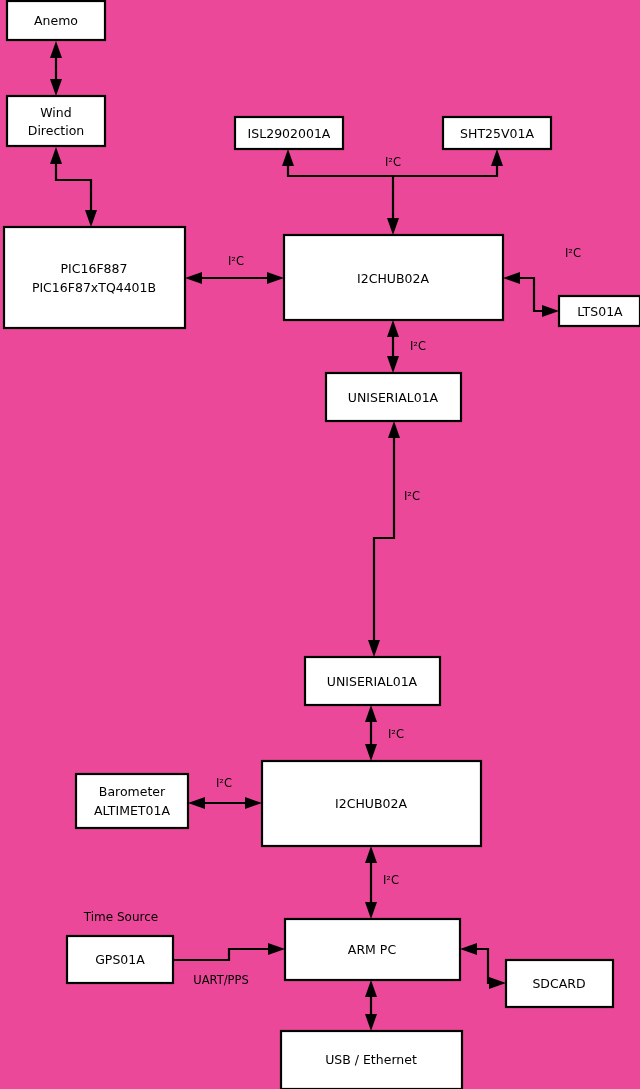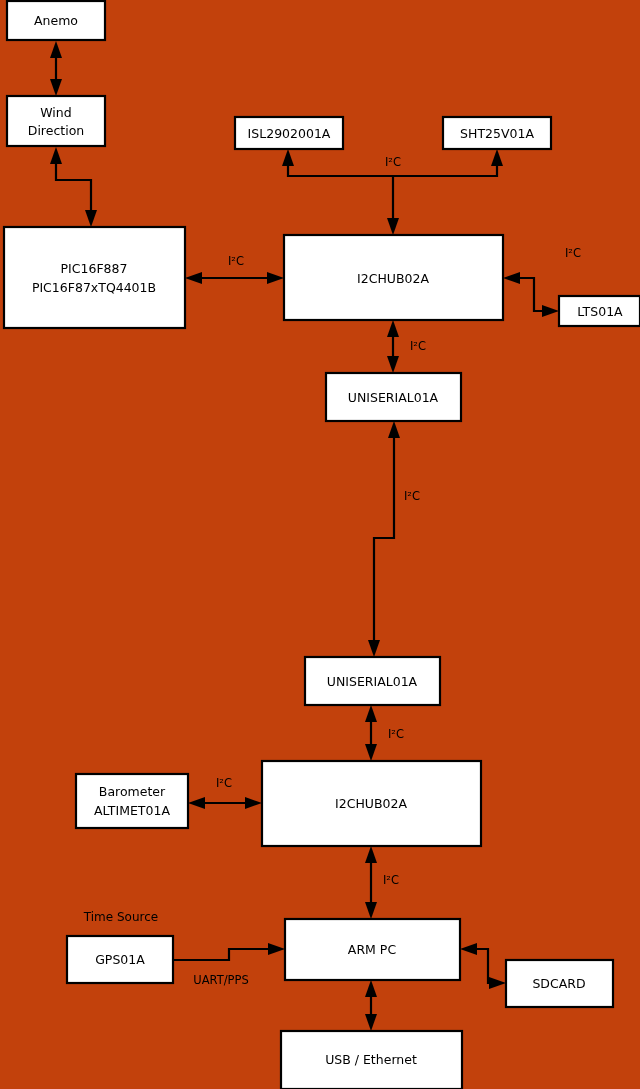--- a/index.html
+++ b/index.html
@@ -8,21 +8,21 @@
     padding: 0;
     background: #ffffff;
   }
   body {
     font-family: "DejaVu Sans", "Liberation Sans", sans-serif;
   }
   #diagram-root {
     position: relative;
     width: 640px;
     height: 1089px;
-    background: #c2410c;
+    background: #ec4899;
     overflow: hidden;
   }
   svg.diagram-canvas {
     position: absolute;
     top: 0;
     left: 0;
     width: 640px;
     height: 1089px;
     display: block;
   }

